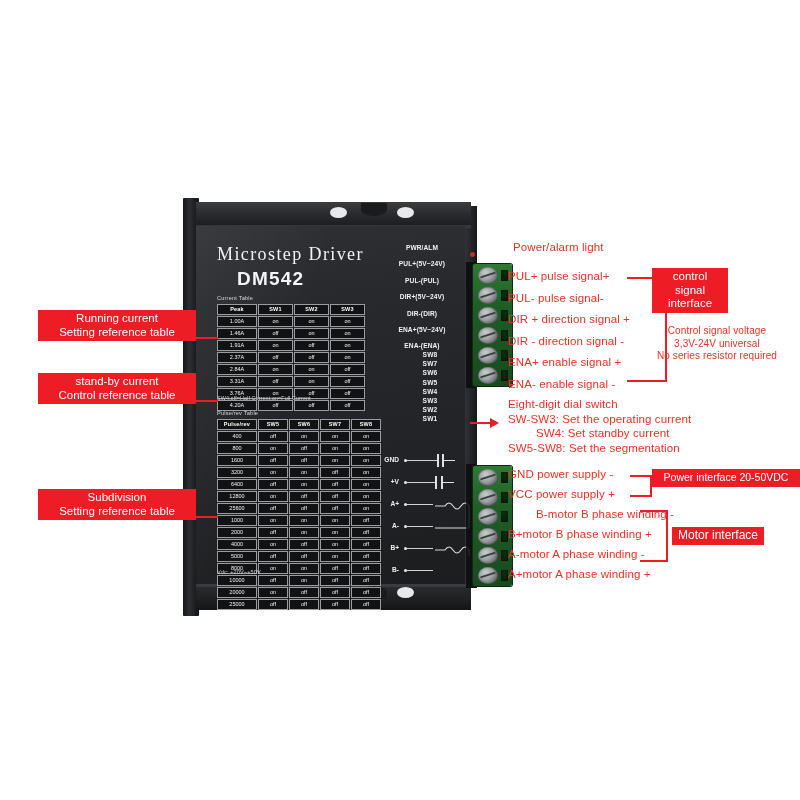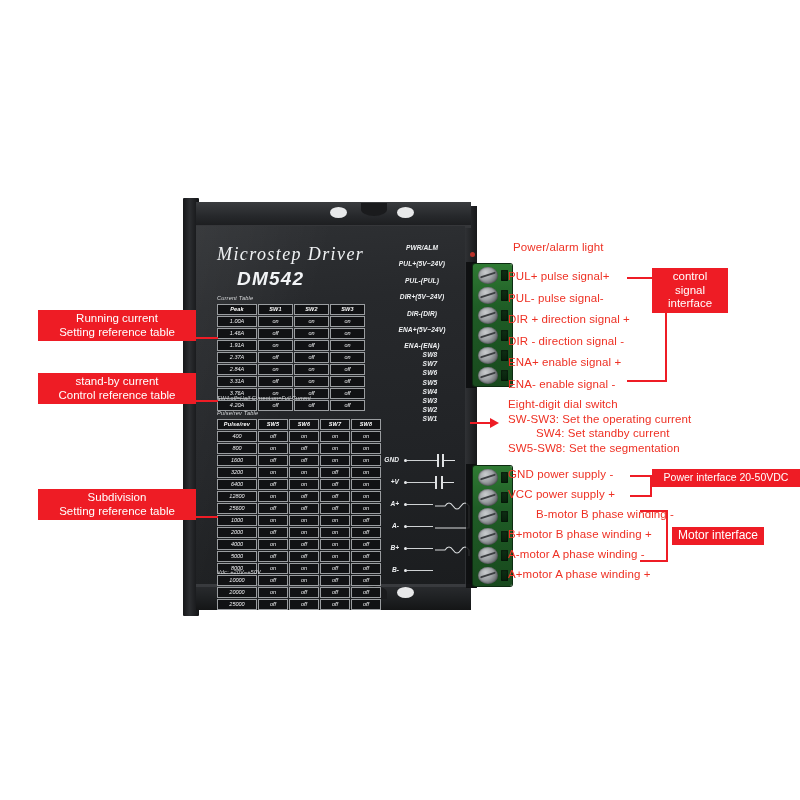--- a/index.html
+++ b/index.html
@@ -4,21 +4,21 @@
 <style>
   html,body{margin:0;padding:0;}
   body{
     width:800px;height:800px;background:#ffffff;
     font-family:"Liberation Sans",sans-serif;
     position:relative;overflow:hidden;
   }
   .stage{position:absolute;left:0;top:0;width:800px;height:800px;}
 
   
-  .device{position:absolute;left:183px;top:196px;width:297px;height:424px;font-style:italic;}
+  .device{position:absolute;left:183px;top:196px;width:297px;height:424px;}
 
   .dev-left-flange{
     position:absolute;left:0;top:2px;width:16px;height:418px;
     background:linear-gradient(90deg,#17181a 0%,#2c2e31 40%,#121315 100%);
     border-radius:1px;
   }
   .dev-top-rail{
     position:absolute;left:13px;top:6px;width:275px;height:26px;
     background:linear-gradient(180deg,#3a3c3f 0%,#26282b 55%,#1a1b1d 100%);
   }
@@ -515,20 +515,23 @@
     </div>
 
   <div class="lead lead-h" style="left:627px;top:277px;width:40px;"></div>
   <div class="lead lead-v" style="left:665px;top:277px;height:104px;"></div>
   <div class="lead lead-h" style="left:627px;top:380px;width:40px;"></div>
 
   <div class="redbox" id="ann-ctrl-box" style="left:652px;top:268px;width:66px;">control
 signal
 interface</div>
 
+  <div class="ann ann-sm" id="ann-ctrl-note" style="left:657px;top:325px;white-space:pre-line;line-height:12.5px;text-align:center;">Control signal voltage
+3,3V-24V universal
+No series resistor required</div>
 
   <div class="arrow-r" style="left:490px;top:418px;"></div>
   <div class="lead lead-h" style="left:470px;top:422px;width:22px;"></div>
   <div id="dial-block">
       <div class="ann" style="left: 508px; top: 398px;">Eight-digit dial switch</div>
       <div class="ann" style="left: 508px; top: 412.5px;">SW-SW3: Set the operating current</div>
       <div class="ann" style="left: 536px; top: 427px; text-align: right;">SW4: Set standby current</div>
       <div class="ann" style="left: 508px; top: 441.5px;">SW5-SW8: Set the segmentation</div>
     </div>
 

